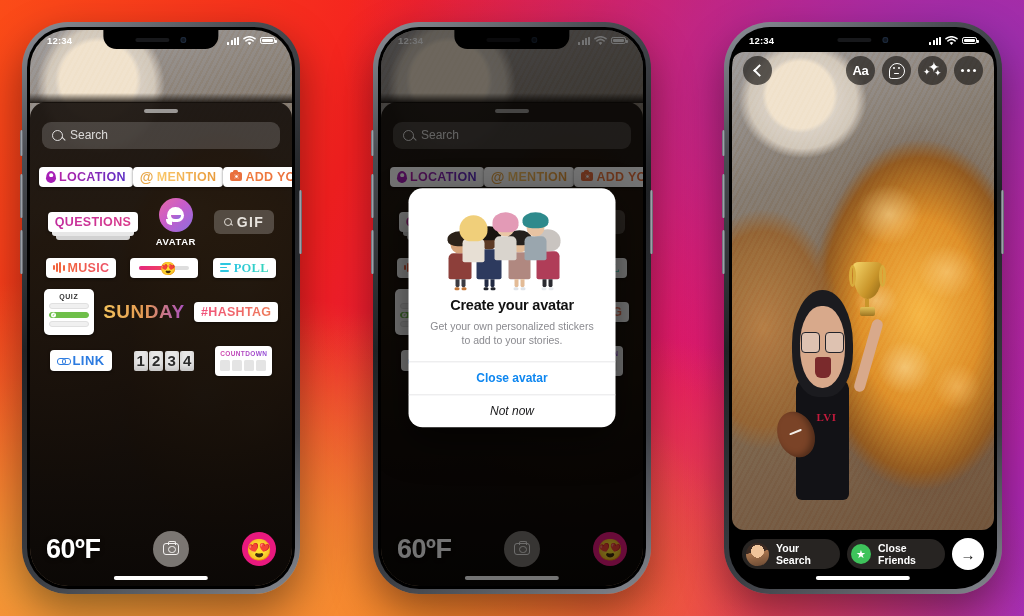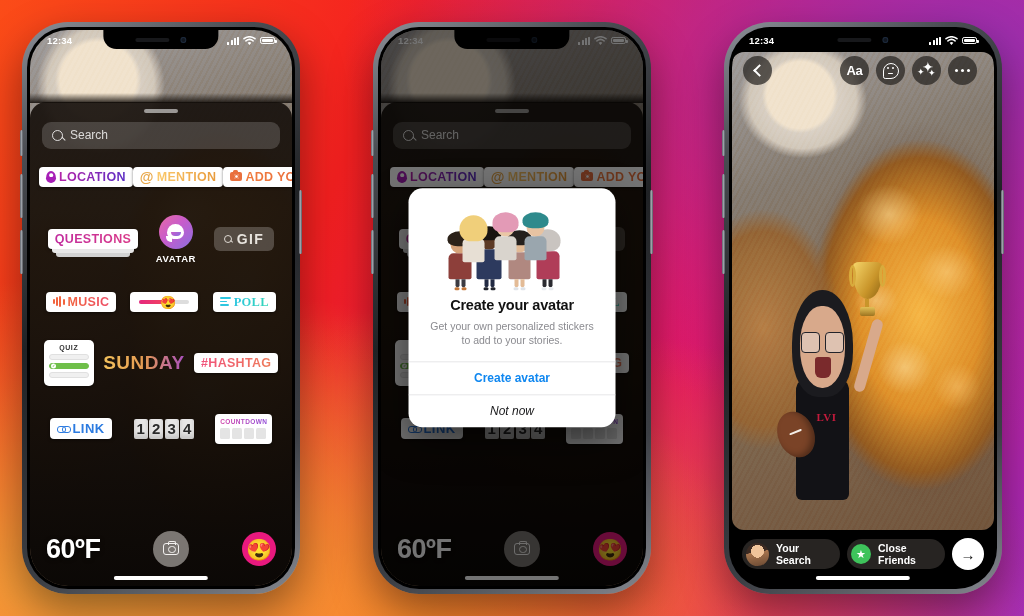--- a/index.html
+++ b/index.html
@@ -74,21 +74,21 @@
                  background:linear-gradient(180deg, rgba(20,15,11,0), rgba(20,15,11,.9)); }
   .grabber{ width:34px; height:3.5px; border-radius:3px; background:rgba(255,255,255,.55); margin:0 auto 9px; }
 
   .searchbar{ margin:0 12px 18px; height:27px; border-radius:9px; background:rgba(255,255,255,.17);
               display:flex; align-items:center; gap:7px; padding:12px 10px; }
   .searchbar .mag{ width:11px; height:11px; border:1.4px solid rgba(255,255,255,.82); border-radius:50%; position:relative; flex:none; }
   .searchbar .mag::after{ content:''; position:absolute; width:4.5px; height:1.4px; background:rgba(255,255,255,.82);
                           right:-3.4px; bottom:0.2px; transform:rotate(45deg); border-radius:1px; }
   .searchbar .ph{ color:rgba(255,255,255,.8); font-size:12px; }
 
-  .strow{ display:flex; align-items:center; justify-content:space-around; padding:0 9px; margin-bottom:28px; }
+  .strow{ display:flex; align-items:center; justify-content:space-around; padding:0 9px; margin-bottom:11px; }
 
   .chip{ background:#fff; border-radius:4px; padding:3px 7px; font-size:12.5px; font-weight:bold;
          letter-spacing:.3px; display:inline-flex; align-items:center; gap:3px; line-height:1.12;
          font-family:"Liberation Sans Narrow","Liberation Sans",sans-serif;
          box-shadow:0 1px 3px rgba(0,0,0,.5); white-space:nowrap; }
   .grad-txt{ background-clip:text; -webkit-background-clip:text; color:transparent; }
   .g-loc{ background-image:linear-gradient(90deg,#B323A8,#5C2FC4); }
   .g-men{ background-image:linear-gradient(90deg,#FBC96B,#E89B3C); }
   .g-add{ background-image:linear-gradient(90deg,#F07C3E,#E8683B); }
   .g-que{ background-image:linear-gradient(90deg,#C12C9E,#D93B8A); }
@@ -207,21 +207,21 @@
   .crowd{ height:86px; display:flex; align-items:flex-end; justify-content:center; position:relative; }
   .pp{ position:absolute; bottom:0; }
   .pp .hd{ border-radius:50% 50% 46% 46%; position:relative; }
   .pp .bd{ border-radius:5px 5px 2px 2px; margin:0 auto; }
   .pp .lg{ width:100%; height:8px; display:flex; justify-content:center; gap:2px; }
   .pp .lg i{ width:4px; background:#3b3b42; border-radius:0 0 2px 2px; display:block; }
   .pp .ft{ display:flex; justify-content:center; gap:2px; }
   .pp .ft i{ width:5px; height:3px; border-radius:2px; display:block; }
 
   
-  .editor-top{ position:absolute; top:26px; left:0; right:6px; z-index:30; display:flex;
+  .editor-top{ position:absolute; top:26px; left:0; right:0; z-index:30; display:flex;
                align-items:center; justify-content:space-between; padding:0 11px; }
   .rbtn{ width:29px; height:29px; border-radius:50%; background:rgba(38,34,32,.72);
          display:flex; align-items:center; justify-content:center; color:#fff; }
   .rgroup{ display:flex; gap:7px; }
   .chev{ width:9px; height:9px; border-left:2.2px solid #fff; border-bottom:2.2px solid #fff;
          transform:rotate(45deg); margin-left:3px; }
   .aa{ font-size:13px; font-weight:bold; color:#fff; letter-spacing:-.3px; }
   .stk{ width:16px; height:16px; border:1.8px solid #fff; border-radius:50% 50% 50% 14%; position:relative; }
   .stk i{ position:absolute; width:2.1px; height:2.1px; background:#fff; border-radius:50%; }
   .stk i:nth-child(1){ left:3.2px; top:3.6px; }
@@ -641,21 +641,21 @@
             <div class="pp" style="left:57%;bottom:30px;">
               <div class="hd" style="width:18px;height:19px;background:#e7c3a2;margin:0 auto;">
                 <div style="position:absolute;left:-4px;top:-5px;width:26px;height:16px;background:#2e8a8c;border-radius:50% 50% 38% 38%;"></div>
               </div>
               <div class="bd" style="width:22px;height:24px;background:#9aa6ae;"></div>
             </div>
           </div>
           <h3>Create your avatar</h3>
           <p>Get your own personalized stickers to add to your stories.</p>
         </div>
-        <div class="act primary">Create avatar</div>
+        <div class="act primary">Close avatar</div>
         <div class="act secondary">Not now</div>
       </div>
 
       <div class="homebar"></div>
     </div>
   </div>
 </div>
 
 <div class="phone" style="left:724px; top:22px; width:278px; height:572px;">
   <div class="btn-side btn-l" style="top:108px;height:26px;"></div>

